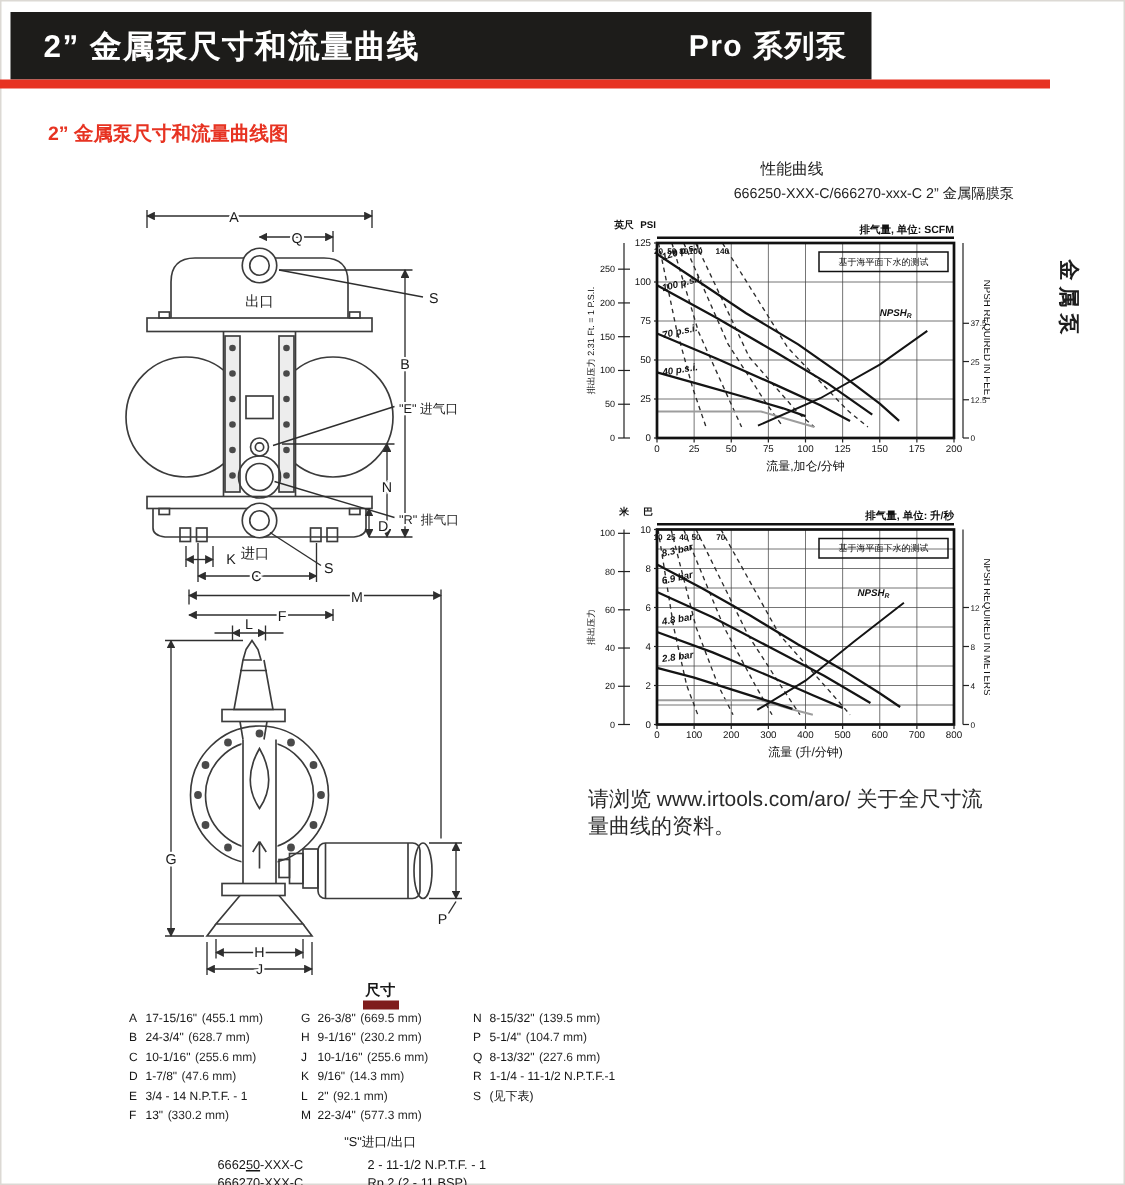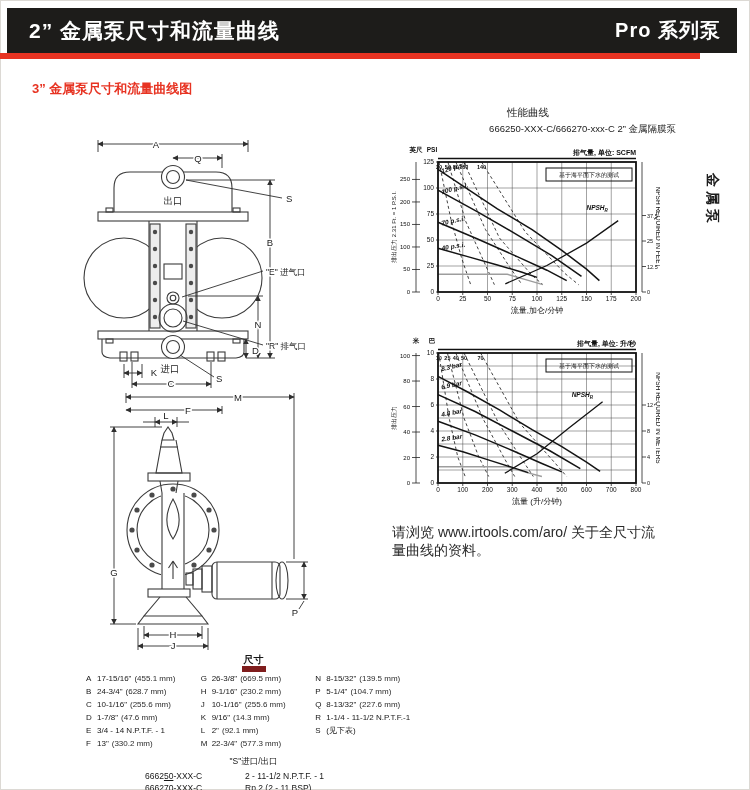--- a/index.html
+++ b/index.html
@@ -2,21 +2,21 @@
 <html><head>
 <meta charset="utf-8">
 <style>
   html,body{margin:0;padding:0;}
   body{
     width:750px;height:790px;position:relative;background:#fff;
     font-family:"Liberation Sans","DejaVu Sans",sans-serif;color:#1c1c1c;overflow:hidden;
   }
   .page-frame{position:absolute;inset:0;border:1px solid #dcd9d4;pointer-events:none;}
   
-  .hdr{position:absolute;left:7px;top:8px;width:730px;height:45px;background:#1d1c1a;
+  .hdr{position:absolute;left:7px;top:8px;width:574px;height:45px;background:#1d1c1a;
        display:flex;align-items:center;justify-content:space-between;padding:0 16px 0 22px;box-sizing:border-box;}
   .hdr .t{color:#fff;font-weight:bold;font-size:21px;letter-spacing:1px;}
   .hdr .b{color:#fff;font-weight:bold;font-size:20px;letter-spacing:1px;}
   .redline{position:absolute;left:0;top:53px;width:700px;height:6px;background:#e73322;}
   .subtitle{position:absolute;left:32px;top:80px;font-size:13px;font-weight:bold;color:#e73322;}
   .vtab{position:absolute;left:678px;top:192px;width:70px;height:16px;text-align:center;
         transform:rotate(90deg);font-weight:bold;font-size:14px;letter-spacing:4px;color:#1c1c1c;}
   
   .ctitle{position:absolute;left:392px;top:106px;width:272px;text-align:center;font-size:10.5px;color:#222;}
   .csub{position:absolute;left:380px;top:123px;width:296px;text-align:right;font-size:9.5px;color:#222;}
@@ -69,21 +69,21 @@
 <body>
 
 <div class="page-frame"></div>
 
 <div class="hdr">
   <span class="t">2” 金属泵尺寸和流量曲线</span>
   <span class="b">Pro 系列泵</span>
 </div>
 <div class="redline"></div>
 
-<div class="subtitle">3” 金属泵尺寸和流量曲线图</div>
+<div class="subtitle">2” 金属泵尺寸和流量曲线图</div>
 
 <div class="vtab">金属泵</div>
 
 <div class="ctitle">性能曲线</div>
 <div class="csub">666250-XXX-C/666270-xxx-C 2” 金属隔膜泵</div>
 <div class="chart" id="chart1"><svg viewBox="0 0 272 200" width="272" height="200">
       <line x1="74.75" y1="22" x2="74.75" y2="152" class="grid"></line>
       <line x1="99.5" y1="22" x2="99.5" y2="152" class="grid"></line>
       <line x1="124.25" y1="22" x2="124.25" y2="152" class="grid"></line>
       <line x1="149" y1="22" x2="149" y2="152" class="grid"></line>

